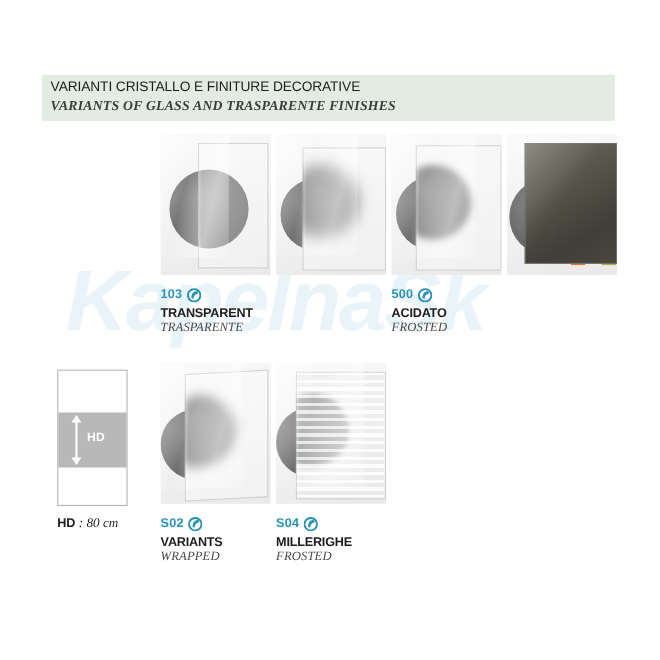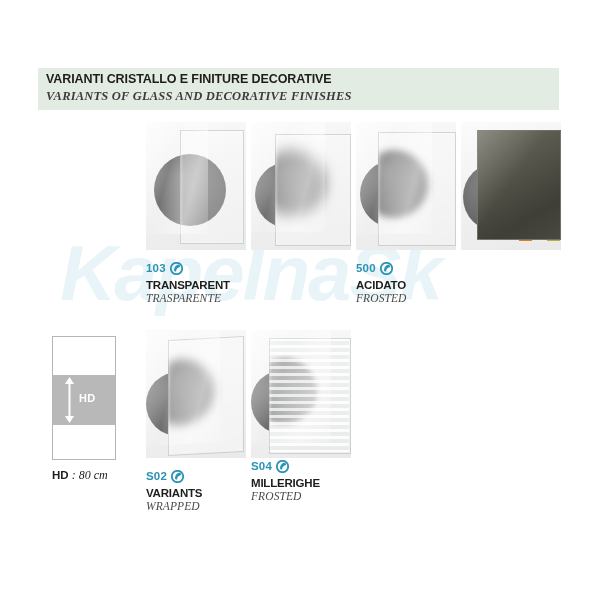--- a/index.html
+++ b/index.html
@@ -44,21 +44,21 @@
     width: 521px;
     height: 42px;
     background: #e3ece3;
     z-index: 2;
   }
   .header-title {
     position: absolute;
     left: 8px;
     top: 4px;
     font-size: 12.5px;
-    font-weight: 700;
+    font-weight: 400;
     color: #1d1d1b;
     letter-spacing: -0.1px;
     white-space: nowrap;
   }
   .header-sub {
     position: absolute;
     left: 8px;
     top: 21px;
     font-family: "Liberation Serif", serif;
     font-size: 12.5px;
@@ -236,21 +236,21 @@
   }
   .colorgrid span { display: block; }
 </style>
 </head>
 <body>
 
 <div class="watermark">KapelnaSk</div>
 
 <div class="header-band">
   <div class="header-title">VARIANTI CRISTALLO E FINITURE DECORATIVE</div>
-  <div class="header-sub">VARIANTS OF GLASS AND DECORATIVE FINISHES</div>
+  <div class="header-sub">VARIANTS OF GLASS AND TRASPARENTE FINISHES</div>
 </div>
 
 <div class="swatch" style="left:146px; top:122px;">
   <div class="thumb">
     <div class="photo"></div>
     <div class="sphere" style="left:8px; top:32px; width:72px; height:72px;"></div>
     <div class="plate" style="left:34px; top:8px; width:62px; height:112px;"></div>
     <div class="tex-sheen" style="left:34px; top:8px; width:62px; height:112px; inset:auto;"></div>
   </div>
   <div class="caption" style="position:relative; margin-top:10px;">
@@ -369,21 +369,21 @@
     <div class="sphere" style="left:0px; top:40px; width:64px; height:64px;"></div>
     <div class="blurmask" style="left:18px; top:8px; width:80px; height:114px;">
       <div class="inner" style="filter:blur(2.5px); background:linear-gradient(160deg,#fbfbfb,#f1f1f1);">
         <div class="sphere" style="left:2px; top:40px; width:66px; height:66px; opacity:.78;"></div>
       </div>
       <div class="tex-stripes"></div>
     </div>
     <div class="plate" style="left:18px; top:8px; width:80px; height:114px; background:rgba(255,255,255,0.06);"></div>
     <div class="tex-sheen" style="left:18px; top:8px; width:80px; height:114px; inset:auto;"></div>
   </div>
-  <div class="caption" style="position:relative; ">
+  <div class="caption" style="position:relative; margin-top:10px;">
     <div class="code-row">
       <span class="code">S04</span>
       <svg class="glass-icon" viewBox="0 0 16 16">
         <circle cx="8" cy="8" r="7" fill="none" stroke="#2a93b5" stroke-width="2.2"></circle>
         <path d="M5 11 C5 6,7 3.5,11.5 3 L12.5 6 C8.5 7,7.5 9,7.5 12 Z" fill="#2a93b5"></path>
       </svg>
     </div>
     <div class="name">MILLERIGHE</div>
     <div class="name-en">FROSTED</div>
   </div>

